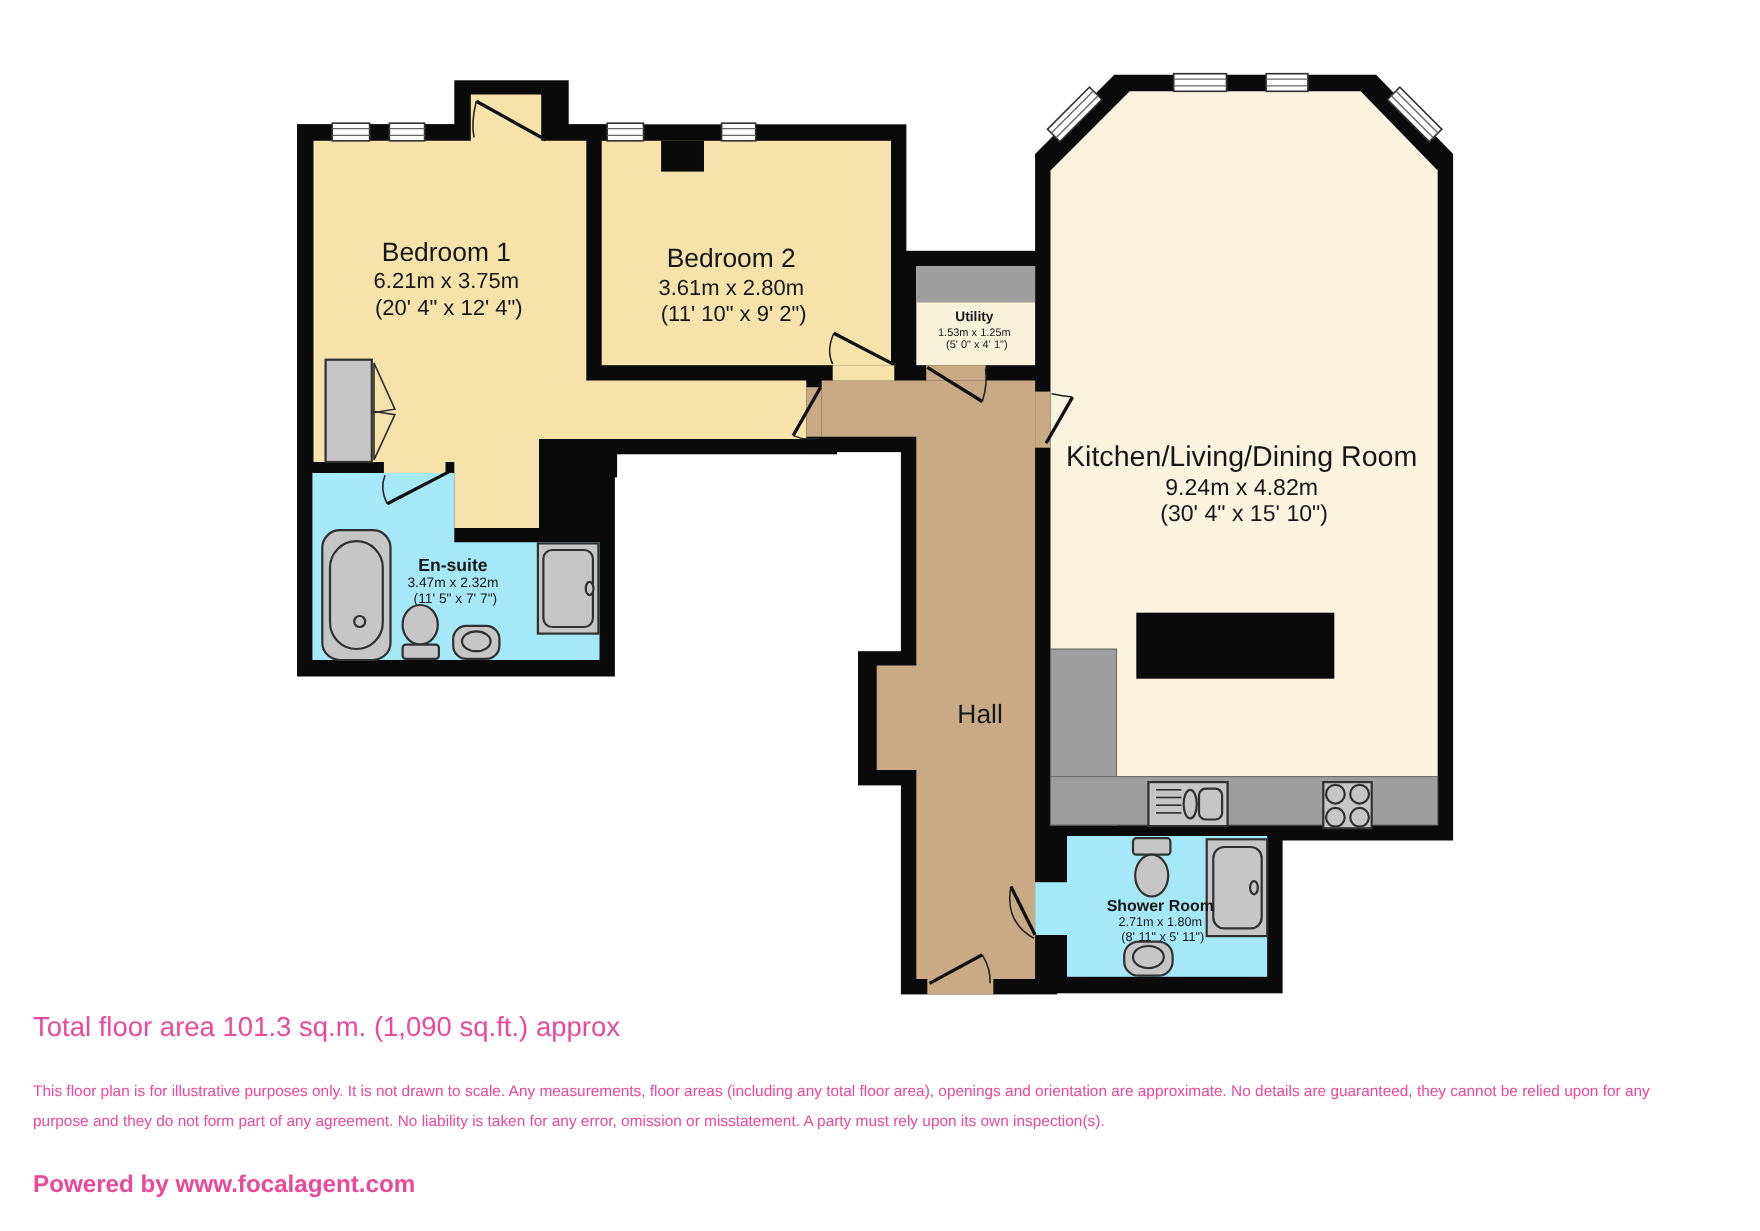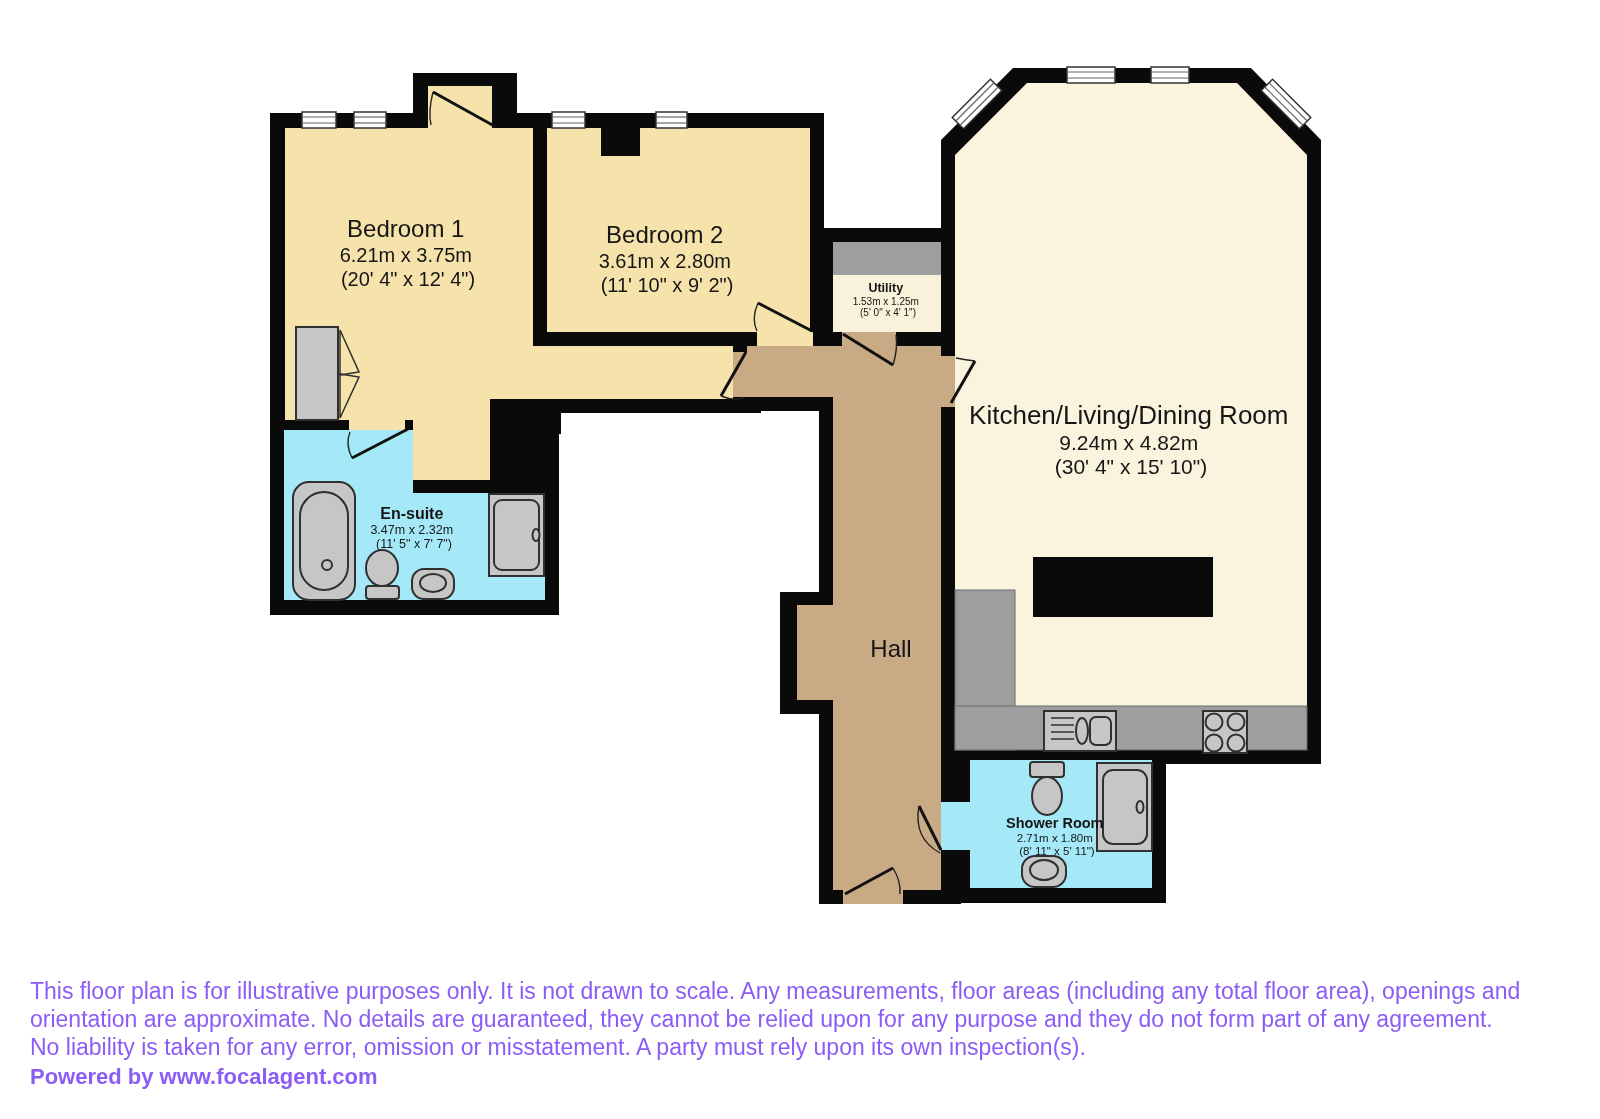--- a/index.html
+++ b/index.html
@@ -1,17 +1,17 @@
 <!DOCTYPE html>
 <html style="--wall: #0a0a0a; --bedroom: #f6e3ac; --kitchen: #faf4de; --utility: #f8f2db; --hall: #c8ab85; --bath: #a5e9f8; --counter: #9e9e9e; --fixture: #c6c6c6; --fixture-stroke: #303030;"><head>
 <meta charset="utf-8">
 <style>
   html,body{margin:0;padding:0;background:#fff;}
   #stage{position:relative;width:1600px;height:1119px;background:#fff;overflow:hidden;
-         font-family:"Liberation Sans", sans-serif;color:#8b5cf6;}
+         font-family:"Liberation Sans", sans-serif;color:#ec4899;}
   #plan{position:absolute;left:0;top:0;}
   .wall{fill:var(--wall,#0a0a0a);}
   .floor-bed{fill:var(--bedroom,#f6e3ac);}
   .floor-kitchen{fill:var(--kitchen,#faf4de);}
   .floor-utility{fill:var(--utility,#f8f2db);}
   .floor-hall{fill:var(--hall,#c8ab85);}
   .floor-bath{fill:var(--bath,#a5e9f8);}
   .counter{fill:var(--counter,#9e9e9e);stroke:#6b6b6b;stroke-width:1;}
   .appliance{fill:var(--counter,#9e9e9e);}
   .fixture{fill:var(--fixture,#c6c6c6);stroke:var(--fixture-stroke,#303030);stroke-width:2;}
@@ -27,21 +27,21 @@
   .room-name-xl{font-size:26px;}
   .room-dim{font-size:20px;}
   .room-dim-xl{font-size:21px;}
   .room-name-sm{font-size:16px;font-weight:bold;}
   .room-dim-sm{font-size:12.5px;}
   .room-name-xs{font-size:12.5px;font-weight:bold;}
   .room-dim-xs{font-size:10px;}
   .room-name-sh{font-size:14.5px;font-weight:bold;}
   .room-dim-sh{font-size:11.5px;}
   #total-area{position:absolute;left:30px;top:920px;font-size:25px;}
-  #disclaimer{position:absolute;left:30px;top:977px;width:1495px;font-size:23px;line-height:28px;}
+  #disclaimer{position:absolute;left:30px;top:977px;width:1495px;font-size:14px;line-height:28px;}
   #powered-by{position:absolute;left:30px;top:1063px;font-size:22px;line-height:28px;font-weight:bold;}
 </style>
 </head>
 <body>
 
 <div id="stage">
   <svg id="plan" width="1600" height="910" viewBox="0 0 1600 910">
 
     <g>
       <rect class="wall" x="270" y="113" width="554" height="247"></rect>
@@ -250,15 +250,16 @@
         <tspan class="room-name" x="891" y="657">Hall</tspan>
       </text>
       <text class="t-mid">
         <tspan class="room-name-sh" x="1057" y="828">Shower Room</tspan>
         <tspan class="room-dim-sh" x="1057" y="842">2.71m x 1.80m</tspan>
         <tspan class="room-dim-sh" x="1057" y="855">(8' 11" x 5' 11")</tspan>
       </text>
     </g>
   </svg>
 
+  <div id="total-area">Total floor area 101.3 sq.m. (1,090 sq.ft.) approx</div>
   <div id="disclaimer">This floor plan is for illustrative purposes only. It is not drawn to scale. Any measurements, floor areas (including any total floor area), openings and orientation are approximate. No details are guaranteed, they cannot be relied upon for any purpose and they do not form part of any agreement. No liability is taken for any error, omission or misstatement. A party must rely upon its own inspection(s).</div>
   <div id="powered-by">Powered by www.focalagent.com</div>
 </div>
 
 </body></html>

